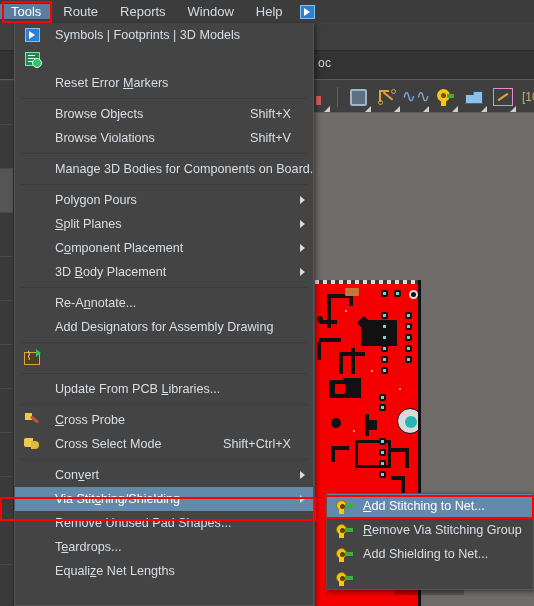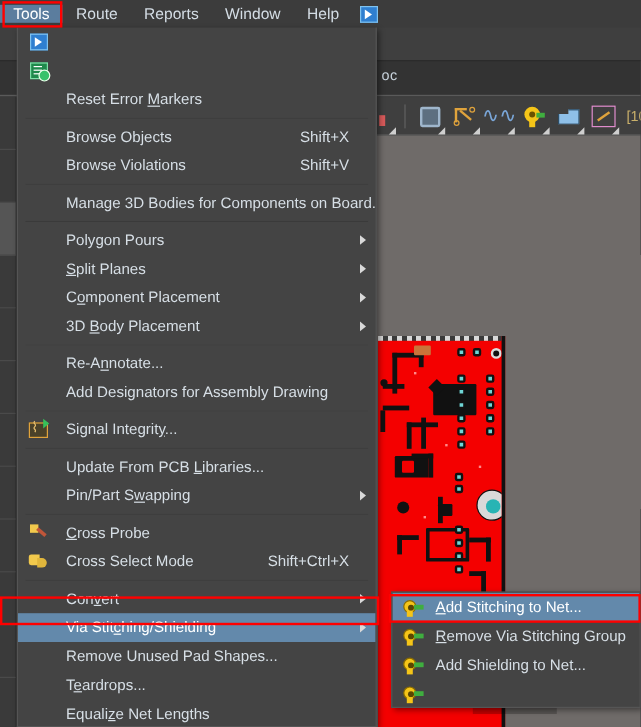--- a/index.html
+++ b/index.html
@@ -426,20 +426,21 @@
     <div class="mb-item mb-icon">
       <span class="ic-play"></span>
     </div>
   </div>
 
   <div class="menu" id="menu-root">
       <div class="mi">
         <span class="ico">
           <span class="ic-play"></span>
         </span>
+        <span class="lbl">Symbols | Footprints | 3D Models</span>
       </div>
       <div class="mi">
         <span class="ico">
           <span class="ic-drc"></span>
         </span>
       </div>
       <div class="mi">
         <span class="lbl">Reset Error <u>M</u>arkers</span>
       </div>
       <div class="sep"></div>
@@ -477,29 +478,24 @@
         <span class="lbl">Re-A<u>n</u>notate...</span>
       </div>
       <div class="mi">
         <span class="lbl">Add Designators for Assembly Drawing</span>
       </div>
       <div class="sep"></div>
       <div class="mi">
         <span class="ico">
           <span class="ic-si"></span>
         </span>
-        <span class="lbl">Signal Integrit<u>y</u>...</span>
       </div>
       <div class="sep"></div>
       <div class="mi">
         <span class="lbl">Update From PCB <u>L</u>ibraries...</span>
-      </div>
-      <div class="mi">
-        <span class="lbl">Pin/Part S<u>w</u>apping</span>
-        <span class="arrow"></span>
       </div>
       <div class="sep"></div>
       <div class="mi">
         <span class="ico">
           <span class="ic-probe"></span>
         </span>
         <span class="lbl"><u>C</u>ross Probe</span>
       </div>
       <div class="mi">
         <span class="ico">

